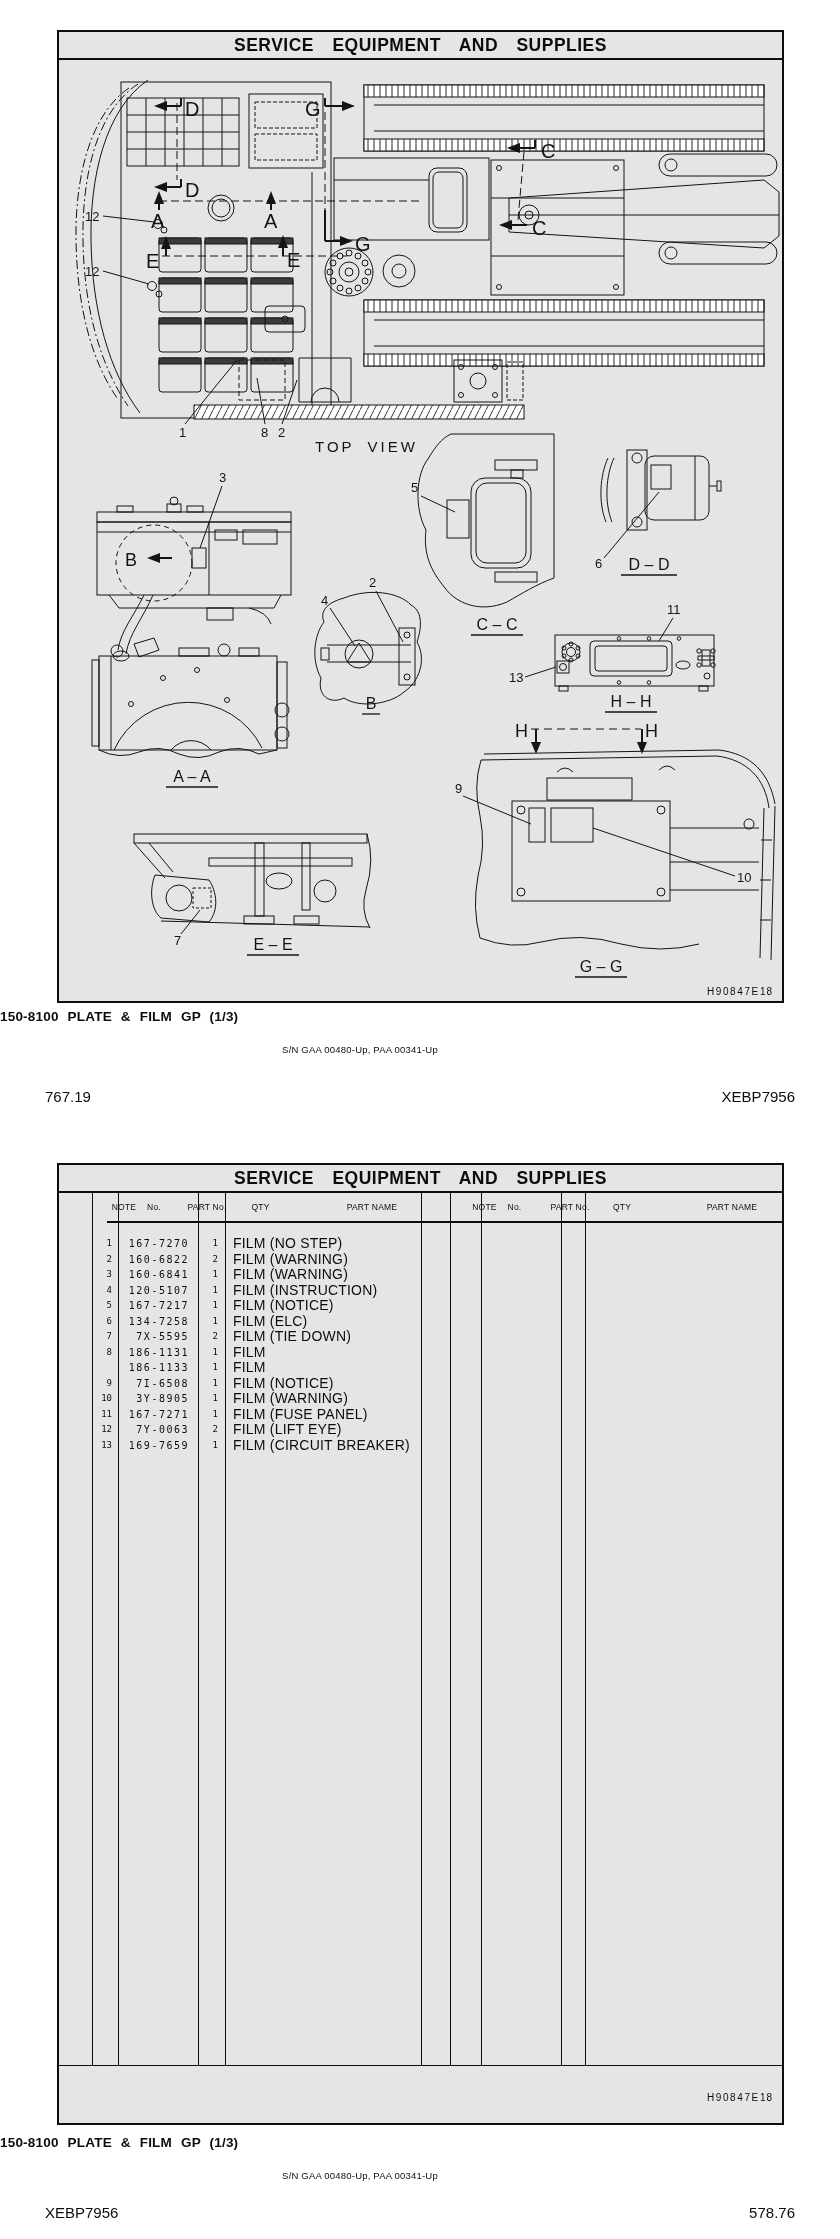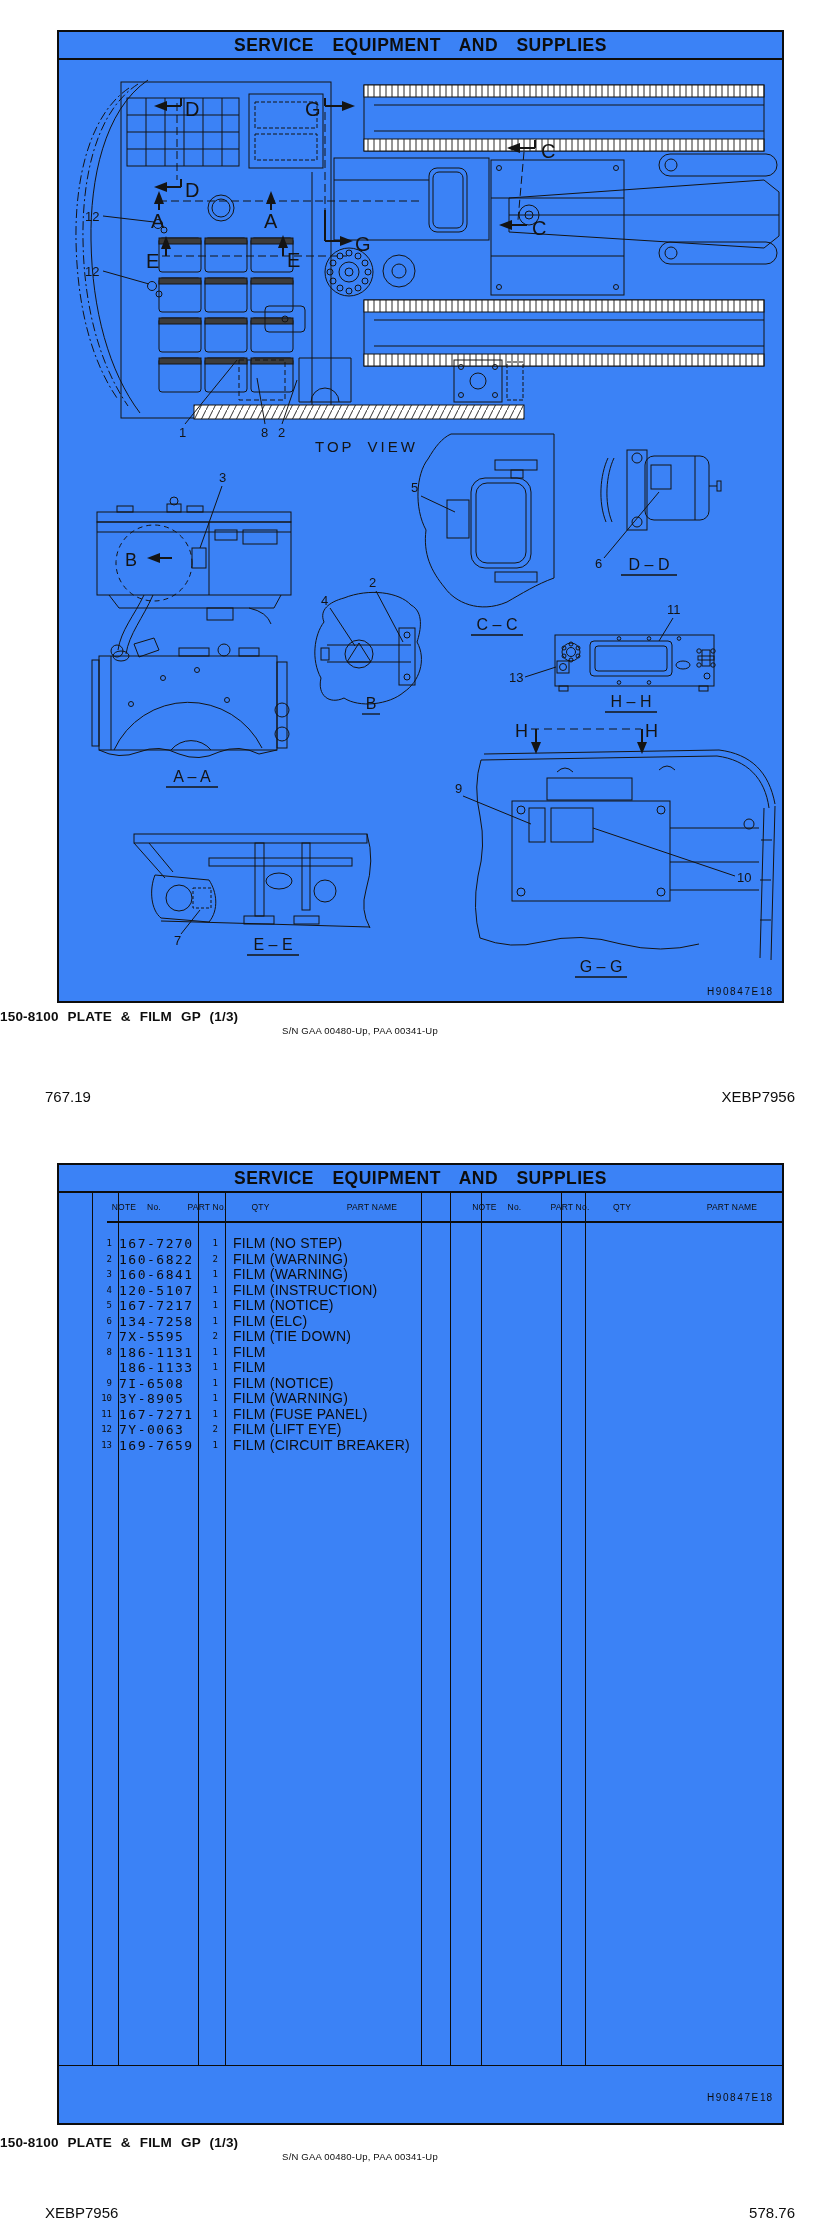--- a/index.html
+++ b/index.html
@@ -1,37 +1,37 @@
 <!DOCTYPE html>
 <html><head>
 <meta charset="utf-8">
 <style>
   html,body{margin:0;padding:0;}
   body{
     width:840px;height:2239px;position:relative;background:#ffffff;
     font-family:"Liberation Sans",sans-serif;color:#0d0d0d;
   }
-  .page{position:absolute;left:57px;width:723px;border:2px solid #0d0d0d;background:#3b82f6;}
+  .page{position:absolute;left:57px;width:723px;border:2px solid #0d0d0d;background:#e5e5e5;}
   #page1{top:30px;height:969px;}
   #page2{top:1163px;height:958px;}
   .titlebar{
     height:26px;border-bottom:2px solid #0d0d0d;display:flex;align-items:center;justify-content:center;
     font-size:17.5px;font-weight:bold;letter-spacing:0.5px;word-spacing:13px;white-space:nowrap;
   }
   .diagram-svg{display:block;}
   .ref-corner{
     position:absolute;right:9px;bottom:4px;font-size:10px;letter-spacing:1.6px;white-space:pre;
   }
   .ref-corner .sheet{letter-spacing:1px;}
   .caption-title{
     position:absolute;left:0;width:840px;text-align:left;font-weight:bold;font-size:13.5px;
     word-spacing:5px;letter-spacing:0.2px;
   }
   .caption-sub{
-    position:absolute;left:0;width:720px;text-align:center;font-size:9.5px;letter-spacing:0.2px;
+    position:absolute;left:0;width:720px;text-align:center;font-size:9.5px;letter-spacing:0.2px;margin-top:19px;
   }
   #cap1-t{top:1009px;} #cap1-s{top:1025px;}
   #cap2-t{top:2135px;} #cap2-s{top:2151px;}
   .footline{position:absolute;left:45px;right:45px;font-size:15px;}
   #foot1{top:1088px;} #foot2{top:2204px;}
   .footline .fl{float:left;} .footline .fr{float:right;}
   
   .tablewrap{position:relative;height:872px;border-bottom:1px solid #0d0d0d;}
   .vline{position:absolute;top:0;bottom:0;width:0;border-left:1px solid #0d0d0d;}
   .thead{
@@ -39,21 +39,21 @@
     height:28px;border-bottom:2px solid #0d0d0d;align-items:center;text-align:center;
     font-size:8.5px;letter-spacing:0.2px;margin-left:48px;
   }
   .rows{padding-top:13px;}
   .trow{
     display:grid;grid-template-columns:34px 26px 80px 27px 196px 29px 31px 80px 24px 196px;
     height:15.5px;line-height:15.5px;font-size:9.5px;
   }
   .tc{overflow:hidden;white-space:nowrap;}
   .c-no,.c-no2{text-align:right;padding-right:7px;font-family:"DejaVu Sans Mono",monospace;font-size:9px;}
-  .c-part,.c-part2{text-align:left;padding-right:1px;font-family:"DejaVu Sans Mono",monospace;font-size:13px;letter-spacing:1.5px;}
+  .c-part,.c-part2{text-align:right;padding-right:10px;font-family:"DejaVu Sans Mono",monospace;font-size:10px;letter-spacing:1.5px;}
   .c-qty,.c-qty2{text-align:right;padding-right:8px;font-family:"DejaVu Sans Mono",monospace;font-size:9px;}
   .c-name,.c-name2{padding-left:7px;font-size:14px;letter-spacing:0.2px;}
   .botstrip{position:relative;height:53px;}
   .botstrip .ref-corner{bottom:auto;top:26px;}
 </style>
 </head>
 <body>
 
 <div class="page" id="page1">
   <div class="titlebar">SERVICE EQUIPMENT AND SUPPLIES</div>

